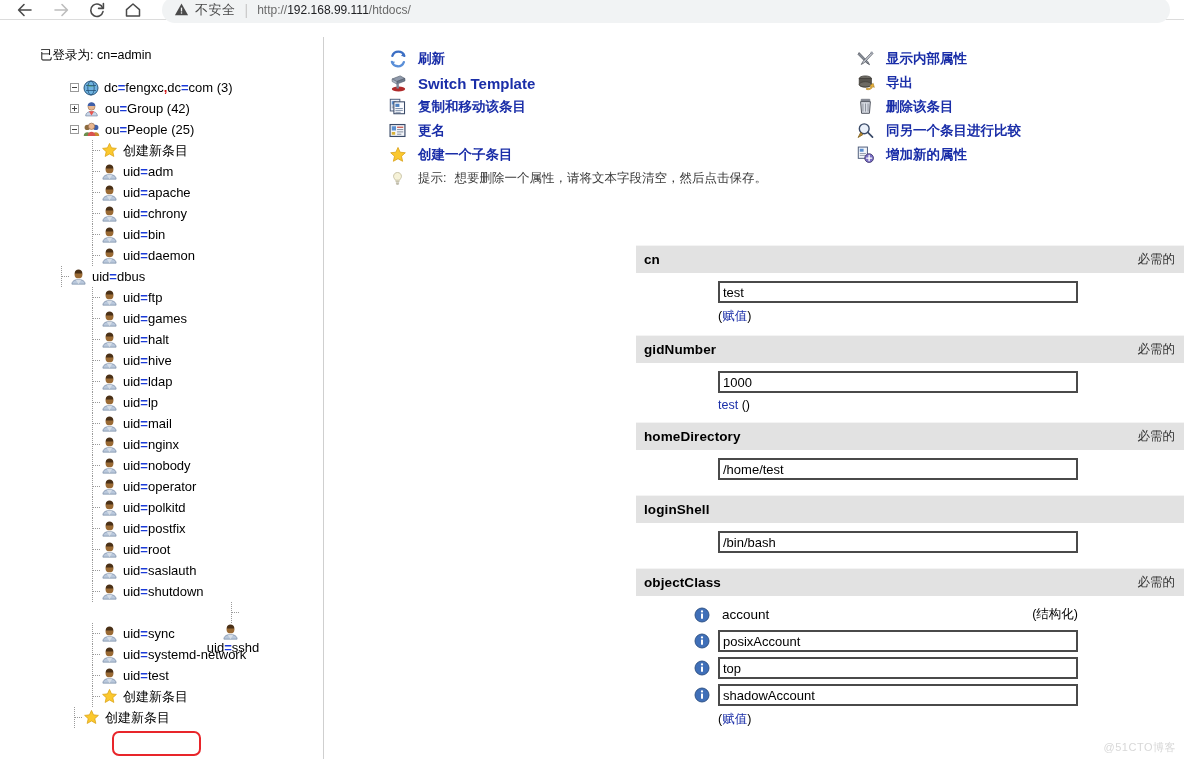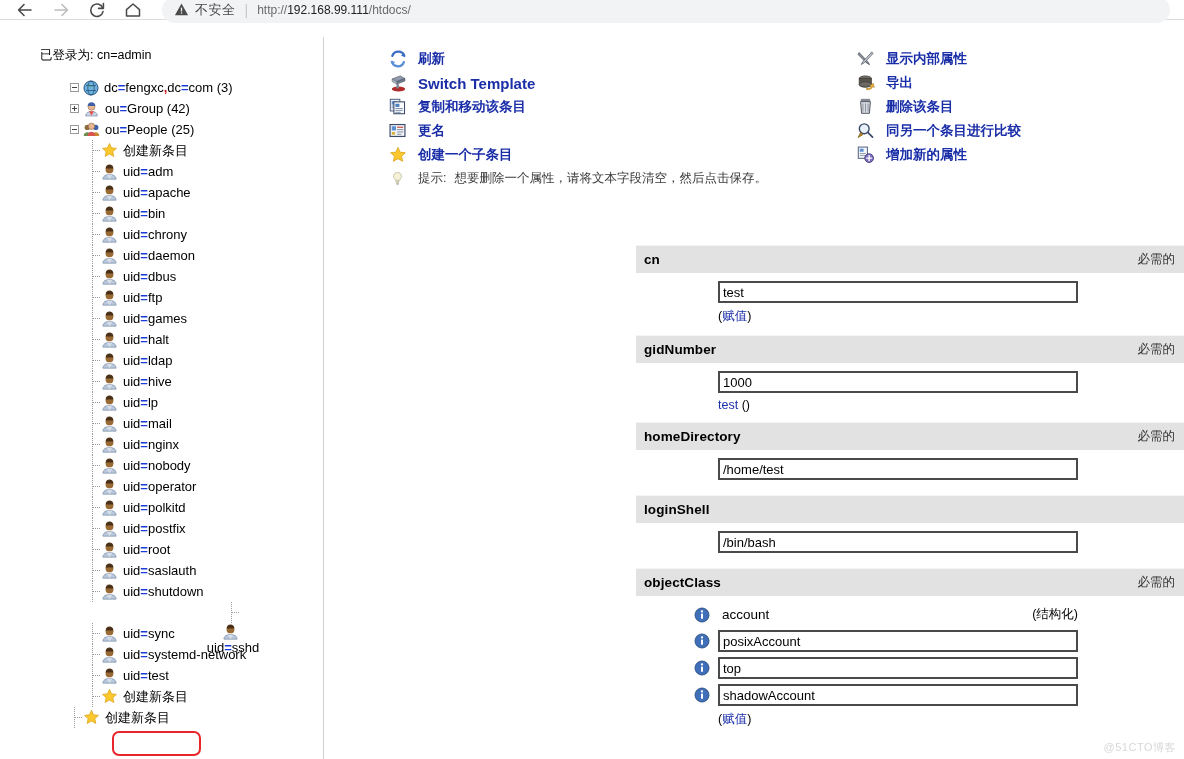--- a/index.html
+++ b/index.html
@@ -301,47 +301,47 @@
         <div class="tnode" style="padding-left: 88px;">
           <span class="connector"></span>
           <span class="ico" style="width: 17px; height: 17px;">
             <svg width="17" height="17" viewBox="0 0 16 16">
         <path d="M1.8 15.2c0-3 2.8-4.3 6.2-4.3s6.2 1.3 6.2 4.3z" fill="#b9c8dc" stroke="#7d8fa8" stroke-width=".7"></path>
         <path d="M5.4 11h5.2l-2.6 4.2z" fill="#d8dfe8"></path>
         <circle cx="8" cy="6" r="3.7" fill="#9a6a34"></circle>
         <path d="M4.4 5.2c0-2.4 1.6-3.8 3.6-3.8s3.6 1.4 3.6 3.8z" fill="#4a3016"></path>
       </svg>
           </span>
+          <span class="tlabel">uid<span class="eq">=</span>chrony</span>
+        </div>
+        <div class="tnode" style="padding-left: 88px;">
+          <span class="connector"></span>
+          <span class="ico" style="width: 17px; height: 17px;">
+            <svg width="17" height="17" viewBox="0 0 16 16">
+        <path d="M1.8 15.2c0-3 2.8-4.3 6.2-4.3s6.2 1.3 6.2 4.3z" fill="#b9c8dc" stroke="#7d8fa8" stroke-width=".7"></path>
+        <path d="M5.4 11h5.2l-2.6 4.2z" fill="#d8dfe8"></path>
+        <circle cx="8" cy="6" r="3.7" fill="#9a6a34"></circle>
+        <path d="M4.4 5.2c0-2.4 1.6-3.8 3.6-3.8s3.6 1.4 3.6 3.8z" fill="#4a3016"></path>
+      </svg>
+          </span>
           <span class="tlabel">uid<span class="eq">=</span>bin</span>
         </div>
         <div class="tnode" style="padding-left: 88px;">
           <span class="connector"></span>
           <span class="ico" style="width: 17px; height: 17px;">
             <svg width="17" height="17" viewBox="0 0 16 16">
         <path d="M1.8 15.2c0-3 2.8-4.3 6.2-4.3s6.2 1.3 6.2 4.3z" fill="#b9c8dc" stroke="#7d8fa8" stroke-width=".7"></path>
         <path d="M5.4 11h5.2l-2.6 4.2z" fill="#d8dfe8"></path>
         <circle cx="8" cy="6" r="3.7" fill="#9a6a34"></circle>
         <path d="M4.4 5.2c0-2.4 1.6-3.8 3.6-3.8s3.6 1.4 3.6 3.8z" fill="#4a3016"></path>
       </svg>
           </span>
-          <span class="tlabel">uid<span class="eq">=</span>chrony</span>
-        </div>
-        <div class="tnode" style="padding-left: 88px;">
-          <span class="connector"></span>
-          <span class="ico" style="width: 17px; height: 17px;">
-            <svg width="17" height="17" viewBox="0 0 16 16">
-        <path d="M1.8 15.2c0-3 2.8-4.3 6.2-4.3s6.2 1.3 6.2 4.3z" fill="#b9c8dc" stroke="#7d8fa8" stroke-width=".7"></path>
-        <path d="M5.4 11h5.2l-2.6 4.2z" fill="#d8dfe8"></path>
-        <circle cx="8" cy="6" r="3.7" fill="#9a6a34"></circle>
-        <path d="M4.4 5.2c0-2.4 1.6-3.8 3.6-3.8s3.6 1.4 3.6 3.8z" fill="#4a3016"></path>
-      </svg>
-          </span>
           <span class="tlabel">uid<span class="eq">=</span>daemon</span>
         </div>
-        <div class="tnode" style="padding-left: 88px;">
+        <div class="tnode" style="padding-left: 57px;">
           <span class="connector"></span>
           <span class="ico" style="width: 17px; height: 17px;">
             <svg width="17" height="17" viewBox="0 0 16 16">
         <path d="M1.8 15.2c0-3 2.8-4.3 6.2-4.3s6.2 1.3 6.2 4.3z" fill="#b9c8dc" stroke="#7d8fa8" stroke-width=".7"></path>
         <path d="M5.4 11h5.2l-2.6 4.2z" fill="#d8dfe8"></path>
         <circle cx="8" cy="6" r="3.7" fill="#9a6a34"></circle>
         <path d="M4.4 5.2c0-2.4 1.6-3.8 3.6-3.8s3.6 1.4 3.6 3.8z" fill="#4a3016"></path>
       </svg>
           </span>
           <span class="tlabel">uid<span class="eq">=</span>dbus</span>
@@ -385,33 +385,33 @@
         <div class="tnode" style="padding-left: 88px;">
           <span class="connector"></span>
           <span class="ico" style="width: 17px; height: 17px;">
             <svg width="17" height="17" viewBox="0 0 16 16">
         <path d="M1.8 15.2c0-3 2.8-4.3 6.2-4.3s6.2 1.3 6.2 4.3z" fill="#b9c8dc" stroke="#7d8fa8" stroke-width=".7"></path>
         <path d="M5.4 11h5.2l-2.6 4.2z" fill="#d8dfe8"></path>
         <circle cx="8" cy="6" r="3.7" fill="#9a6a34"></circle>
         <path d="M4.4 5.2c0-2.4 1.6-3.8 3.6-3.8s3.6 1.4 3.6 3.8z" fill="#4a3016"></path>
       </svg>
           </span>
+          <span class="tlabel">uid<span class="eq">=</span>hive</span>
+        </div>
+        <div class="tnode" style="padding-left: 88px;">
+          <span class="connector"></span>
+          <span class="ico" style="width: 17px; height: 17px;">
+            <svg width="17" height="17" viewBox="0 0 16 16">
+        <path d="M1.8 15.2c0-3 2.8-4.3 6.2-4.3s6.2 1.3 6.2 4.3z" fill="#b9c8dc" stroke="#7d8fa8" stroke-width=".7"></path>
+        <path d="M5.4 11h5.2l-2.6 4.2z" fill="#d8dfe8"></path>
+        <circle cx="8" cy="6" r="3.7" fill="#9a6a34"></circle>
+        <path d="M4.4 5.2c0-2.4 1.6-3.8 3.6-3.8s3.6 1.4 3.6 3.8z" fill="#4a3016"></path>
+      </svg>
+          </span>
           <span class="tlabel">uid<span class="eq">=</span>ldap</span>
-        </div>
-        <div class="tnode" style="padding-left: 88px;">
-          <span class="connector"></span>
-          <span class="ico" style="width: 17px; height: 17px;">
-            <svg width="17" height="17" viewBox="0 0 16 16">
-        <path d="M1.8 15.2c0-3 2.8-4.3 6.2-4.3s6.2 1.3 6.2 4.3z" fill="#b9c8dc" stroke="#7d8fa8" stroke-width=".7"></path>
-        <path d="M5.4 11h5.2l-2.6 4.2z" fill="#d8dfe8"></path>
-        <circle cx="8" cy="6" r="3.7" fill="#9a6a34"></circle>
-        <path d="M4.4 5.2c0-2.4 1.6-3.8 3.6-3.8s3.6 1.4 3.6 3.8z" fill="#4a3016"></path>
-      </svg>
-          </span>
-          <span class="tlabel">uid<span class="eq">=</span>hive</span>
         </div>
         <div class="tnode" style="padding-left: 88px;">
           <span class="connector"></span>
           <span class="ico" style="width: 17px; height: 17px;">
             <svg width="17" height="17" viewBox="0 0 16 16">
         <path d="M1.8 15.2c0-3 2.8-4.3 6.2-4.3s6.2 1.3 6.2 4.3z" fill="#b9c8dc" stroke="#7d8fa8" stroke-width=".7"></path>
         <path d="M5.4 11h5.2l-2.6 4.2z" fill="#d8dfe8"></path>
         <circle cx="8" cy="6" r="3.7" fill="#9a6a34"></circle>
         <path d="M4.4 5.2c0-2.4 1.6-3.8 3.6-3.8s3.6 1.4 3.6 3.8z" fill="#4a3016"></path>
       </svg>

